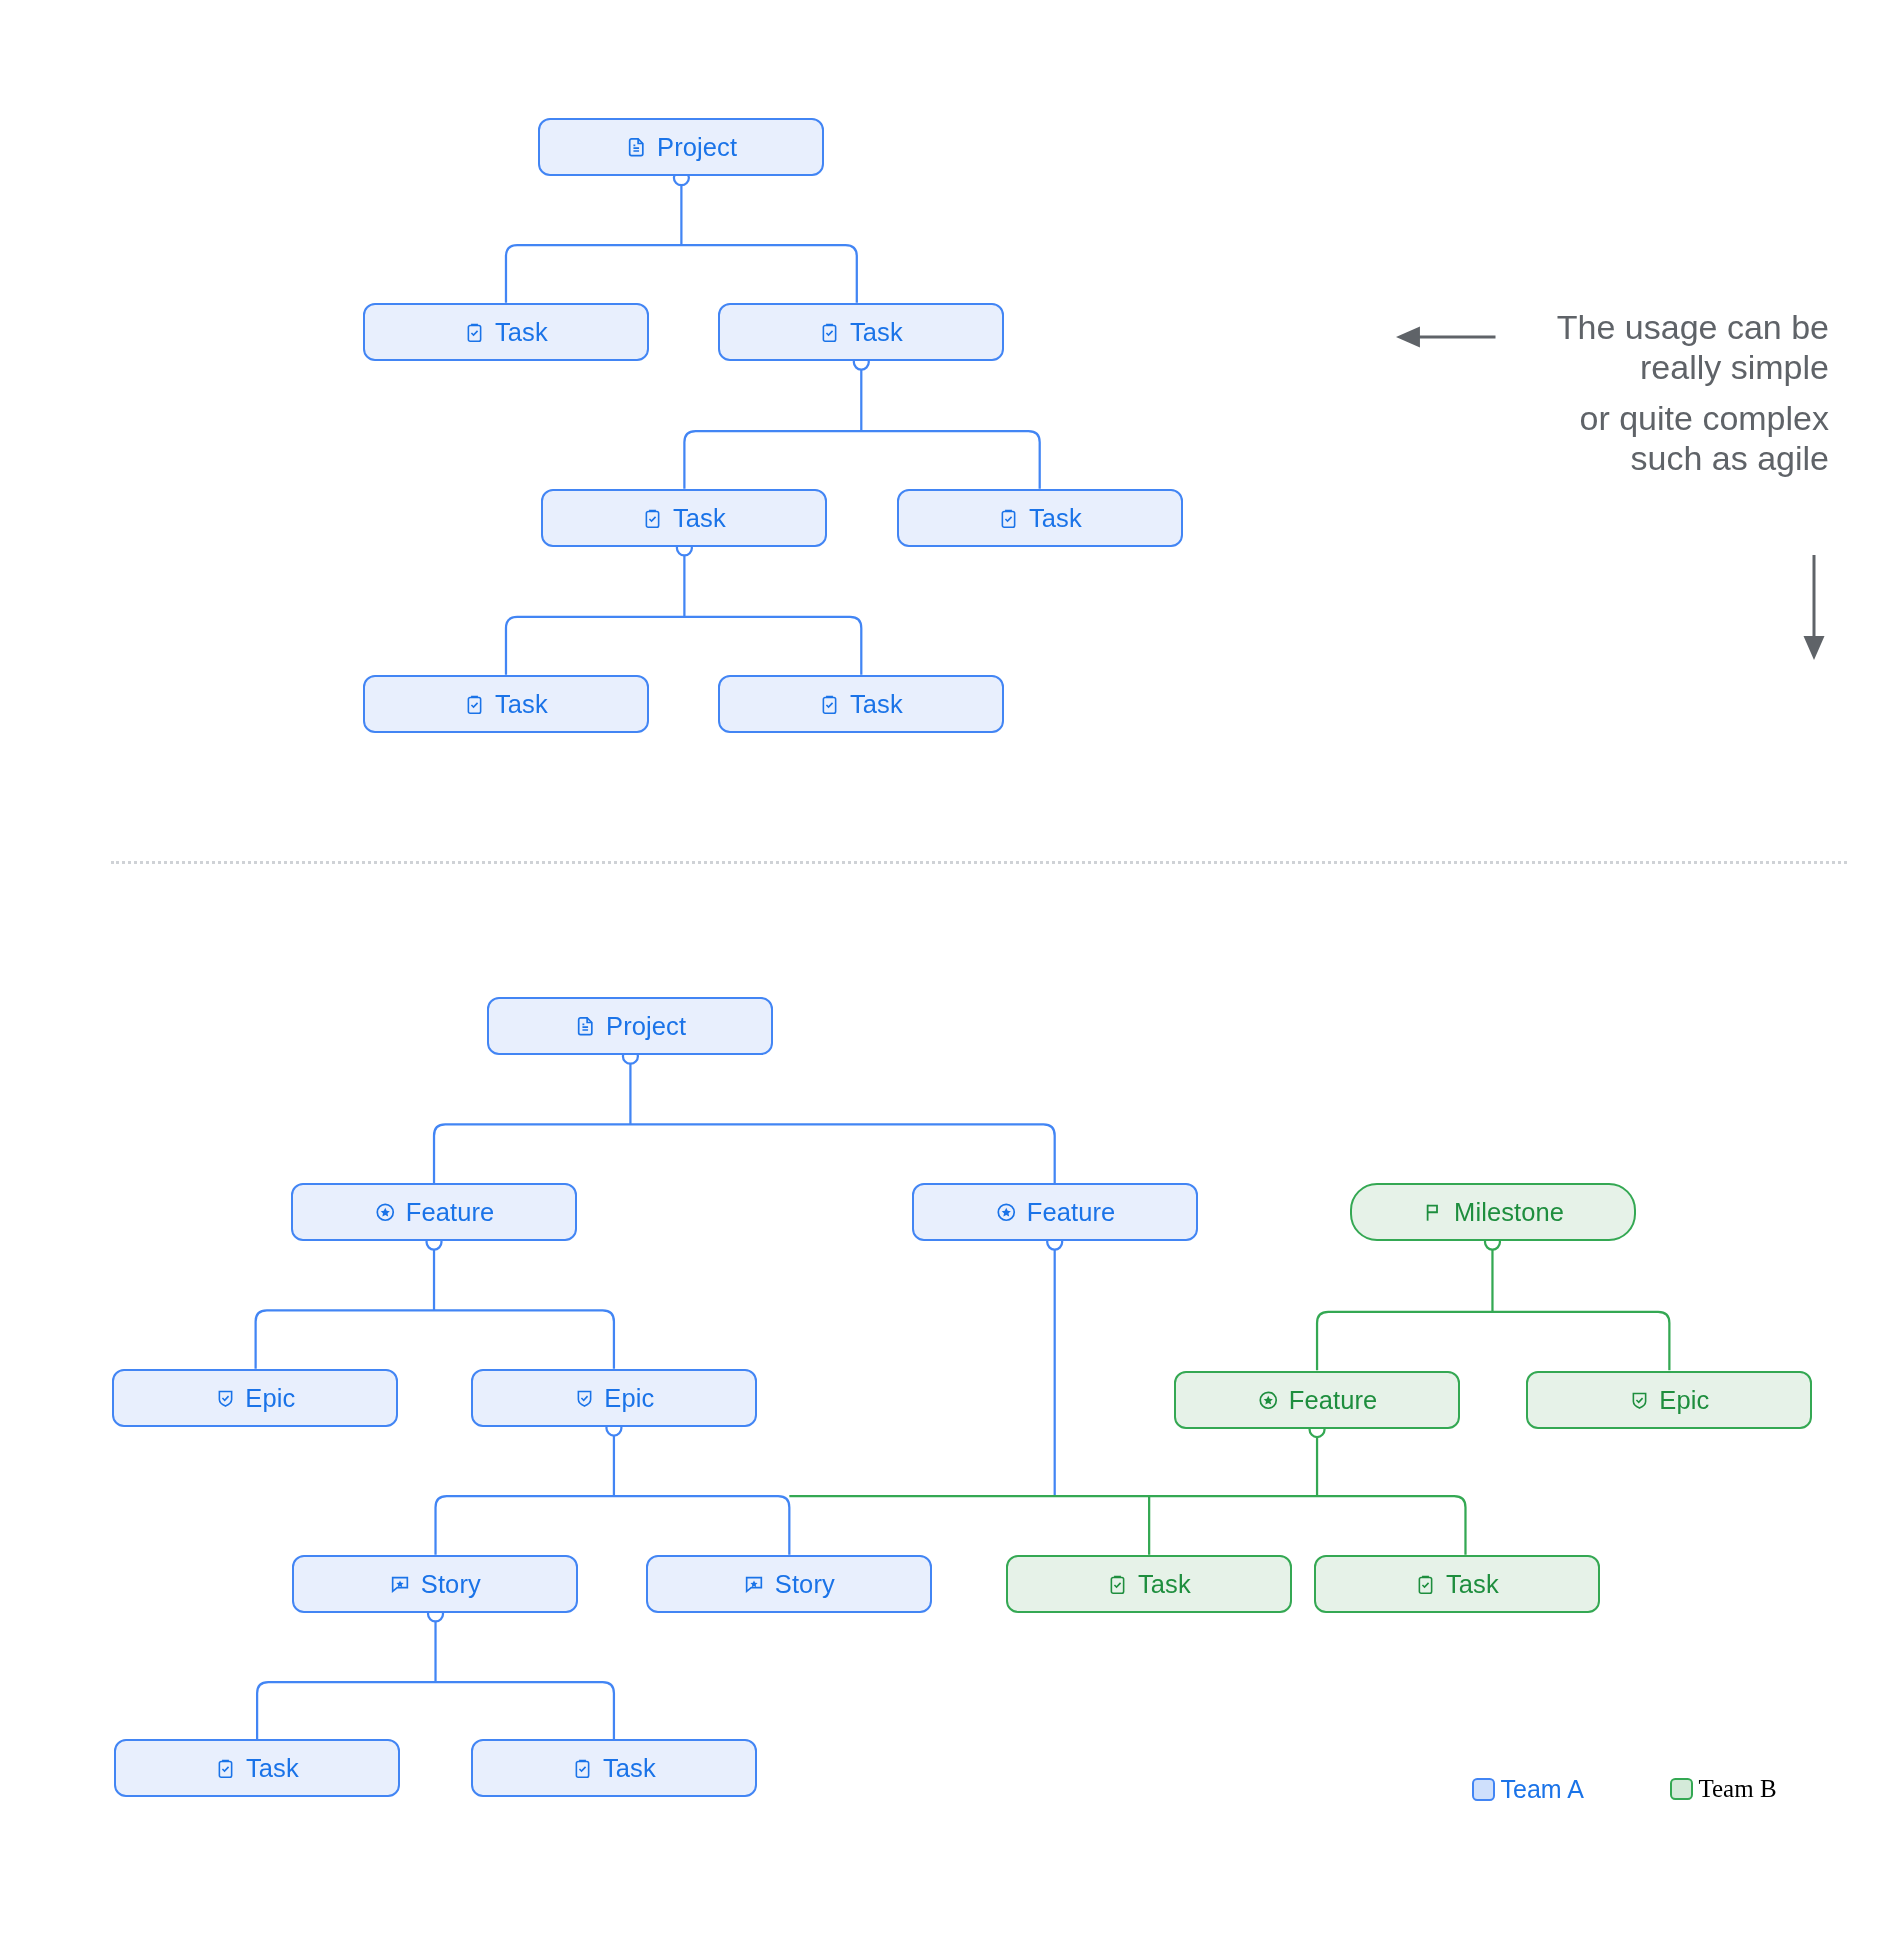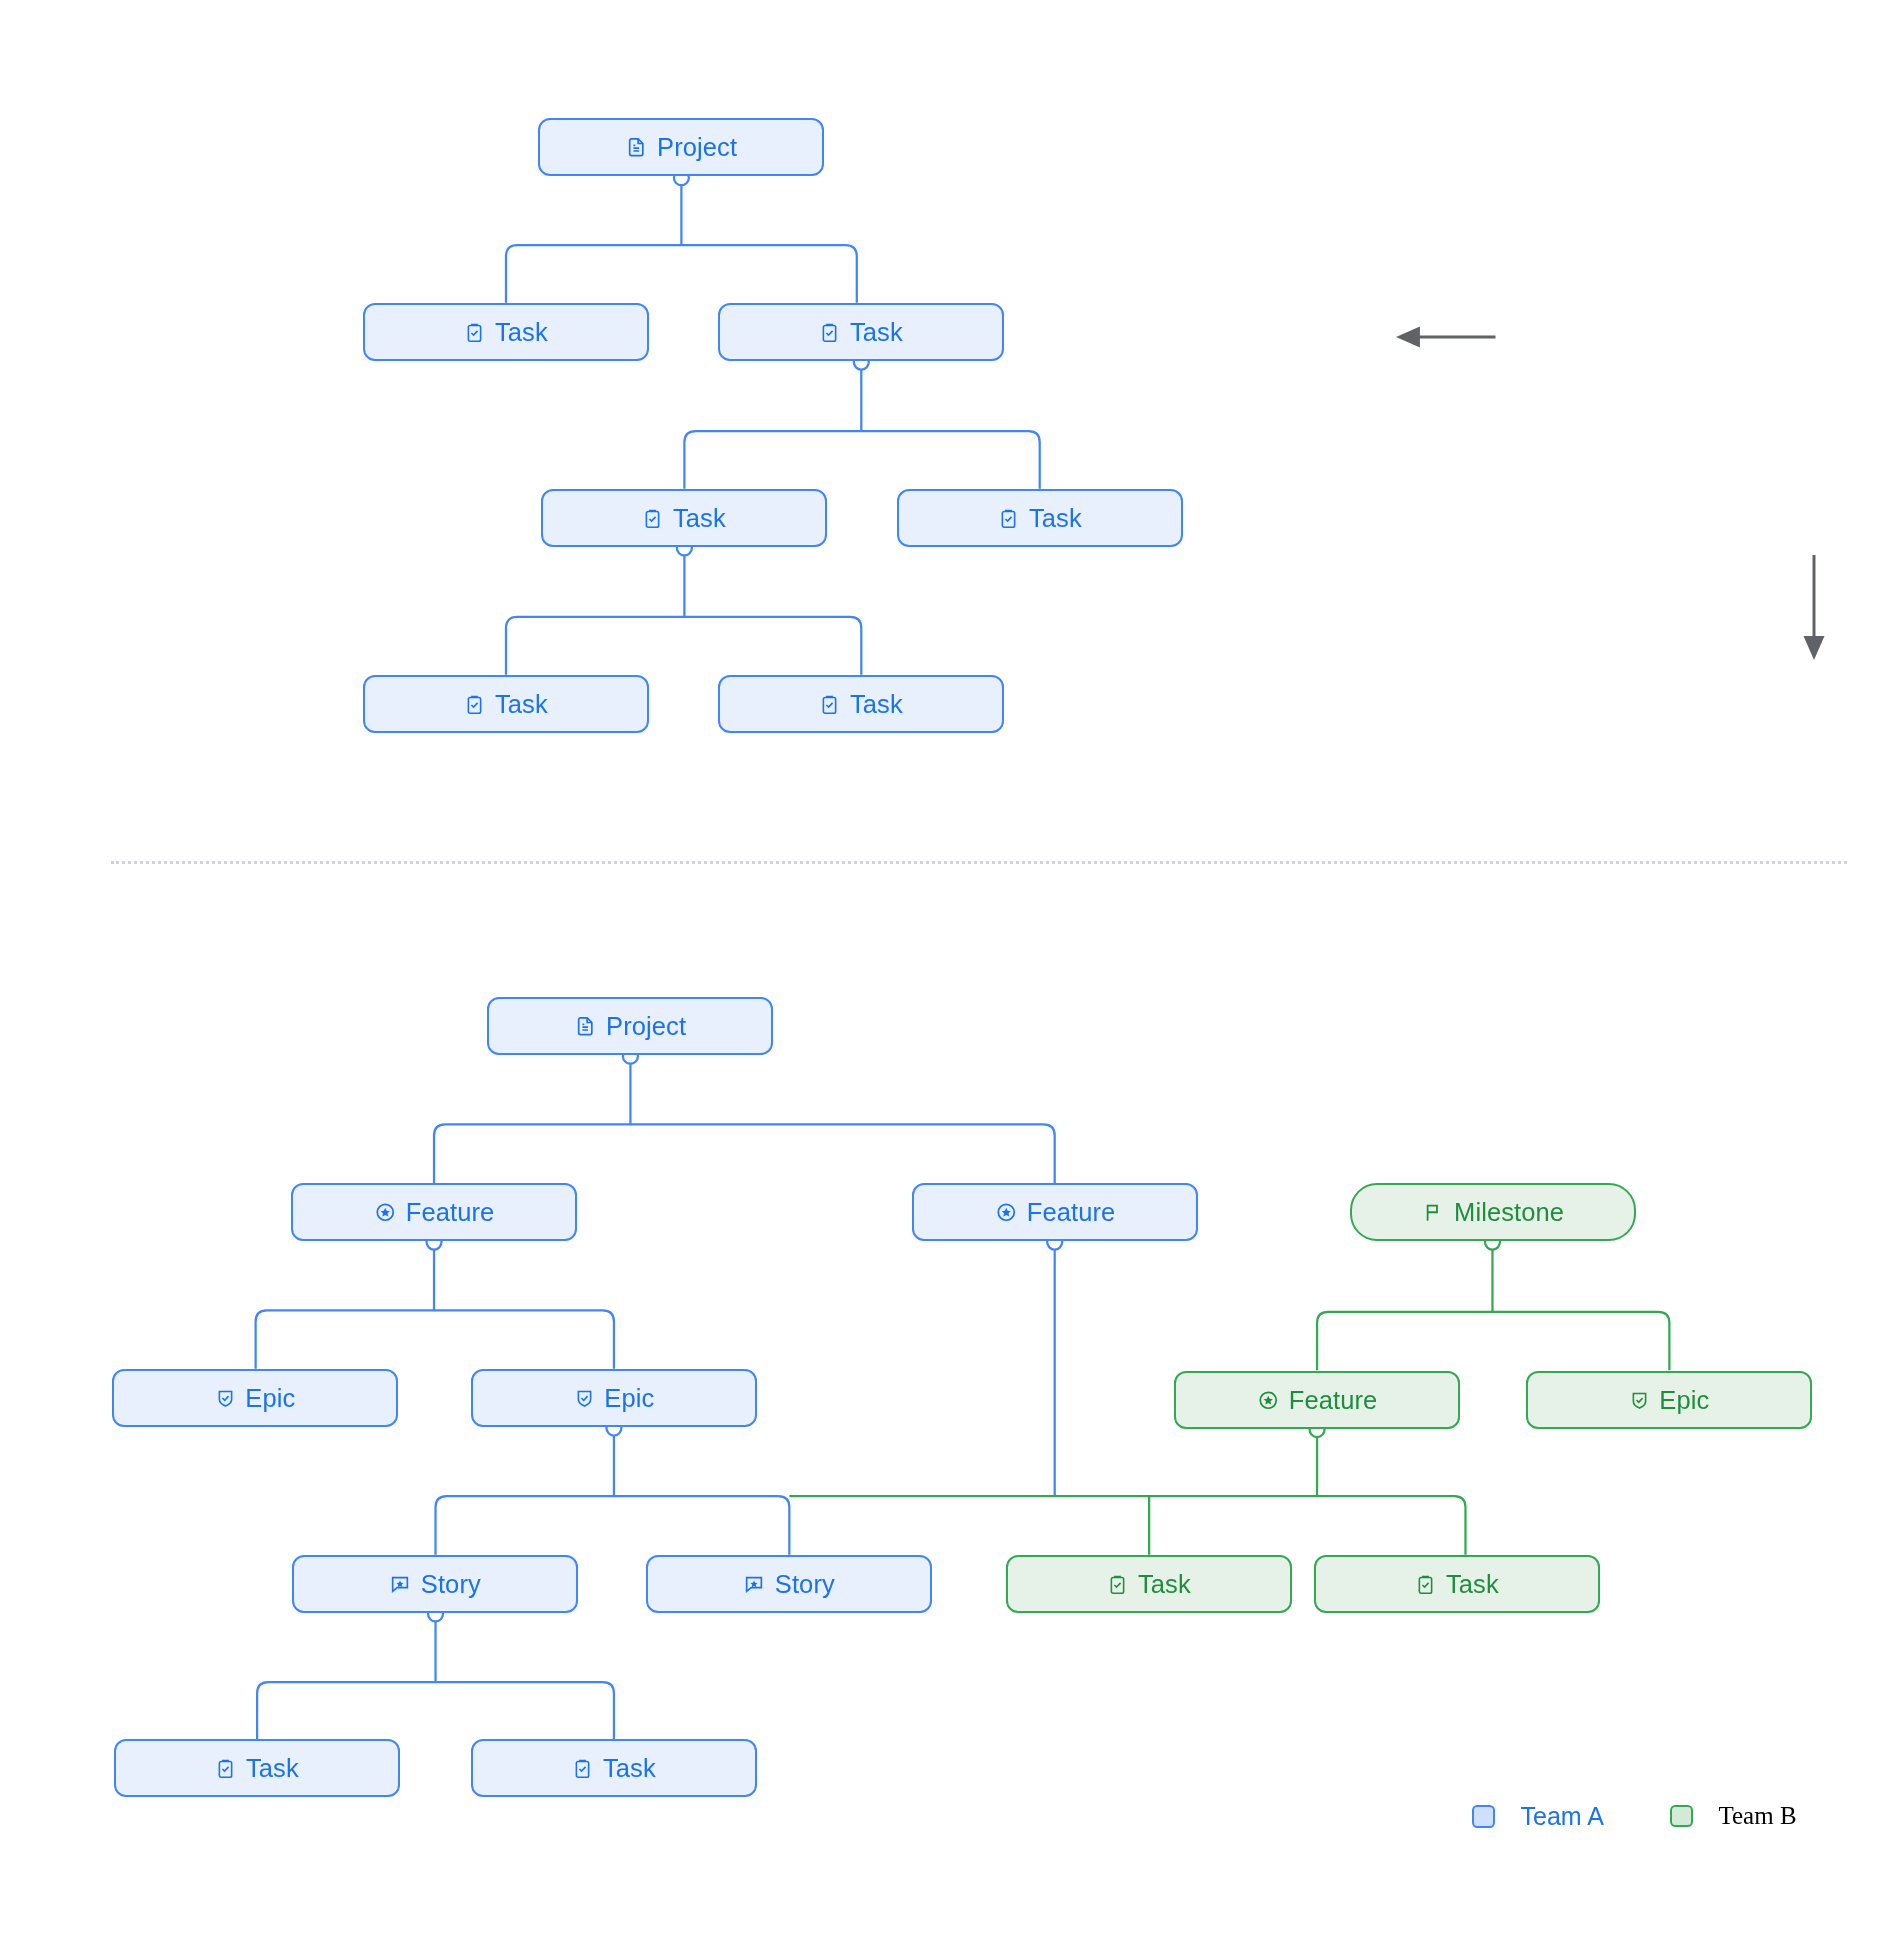--- a/index.html
+++ b/index.html
@@ -20,21 +20,21 @@
   .node .ico{display:inline-flex;align-items:center;justify-content:center;margin-right:9.7px;}
   .node .ico svg{display:block;}
   .node.blue{background:#e8effd;border-color:#4285f4;color:#1a73e8;}
   .node.green{background:#e6f2e8;border-color:#34a853;color:#1e8e3e;}
 
   .anno{position:absolute;color:#5f6368;font-size:34px;line-height:1.18;text-align:right;}
   .anno .ln{display:block;}
 
   .divider{position:absolute;border-top:3px dotted #cfd2d6;}
 
-  .legend{position:absolute;display:flex;align-items:center;gap:26px;font-size:25px;margin-top:27px;}
+  .legend{position:absolute;display:flex;align-items:center;gap:6px;font-size:25px;}
   .legend .sw{width:22.5px;height:22.5px;border-radius:5.2px;border-width:2.2px;border-style:solid;box-sizing:border-box;}
   .legend.a{color:#1a73e8;} .legend.a .sw{background:#cfe0fc;border-color:#4285f4;}
   .legend.b{color:#000000;font-family:Liberation Serif, serif;} .legend.b .sw{background:#d4ead9;border-color:#34a853;}
 </style>
 </head>
 <body>
 
 <div id="stage">
 
   <svg class="edges" viewBox="0 0 2532 2608" xmlns="http://www.w3.org/2000/svg">
@@ -153,20 +153,26 @@
           <path d="M8.5 12.5l2.4 2.4 4.6-4.8"></path>
         </svg>
       </span>
     <span>Task</span>
   </div>
 
   <svg style="position:absolute;left:1396px;top:322px;width:101px;height:30px;" viewBox="0 0 135 40">
     <line x1="28" y1="20" x2="133" y2="20" stroke="#5f6368" stroke-width="4"></line>
     <path d="M0 20 L32 6 L32 34 Z" fill="#5f6368"></path>
   </svg>
+  <div class="anno" style="left:1492px;top:307px;width:337px;">
+    <span class="ln">The usage can be</span>
+    <span class="ln">really simple</span>
+    <span class="ln" style="margin-top:10.5px;">or quite complex</span>
+    <span class="ln">such as agile</span>
+  </div>
   <svg style="position:absolute;left:1799px;top:555px;width:30px;height:105px;" viewBox="0 0 40 140">
     <line x1="20" y1="0" x2="20" y2="112" stroke="#5f6368" stroke-width="4"></line>
     <path d="M20 140 L6 108 L34 108 Z" fill="#5f6368"></path>
   </svg>
 
   <div class="divider" style="left:111px;top:861px;width:1736px;"></div>
 
   <div class="node blue" style="left:487px;top:997px;width:286px;height:58px;">
     <span class="ico">
         <svg width="22.5" height="22.5" viewBox="0 0 24 24" fill="none" stroke="#1a73e8" stroke-width="1.8">

